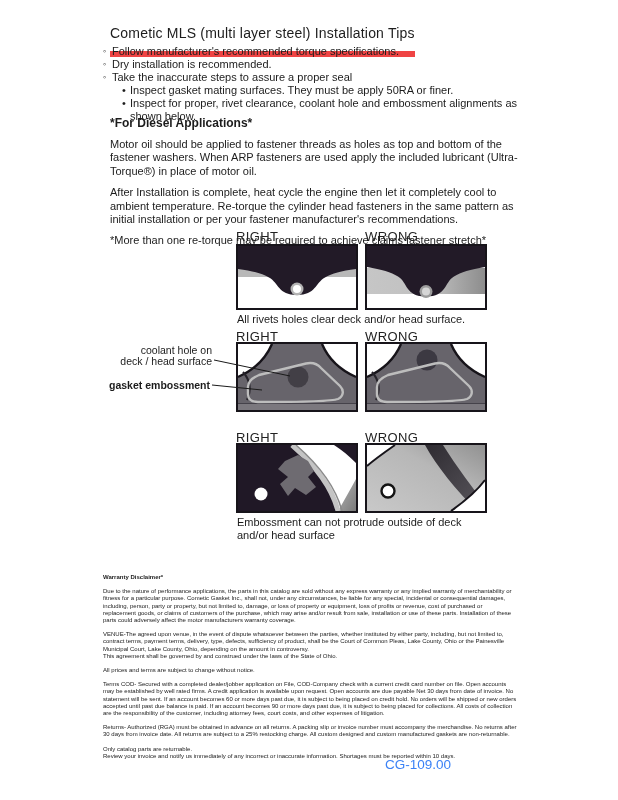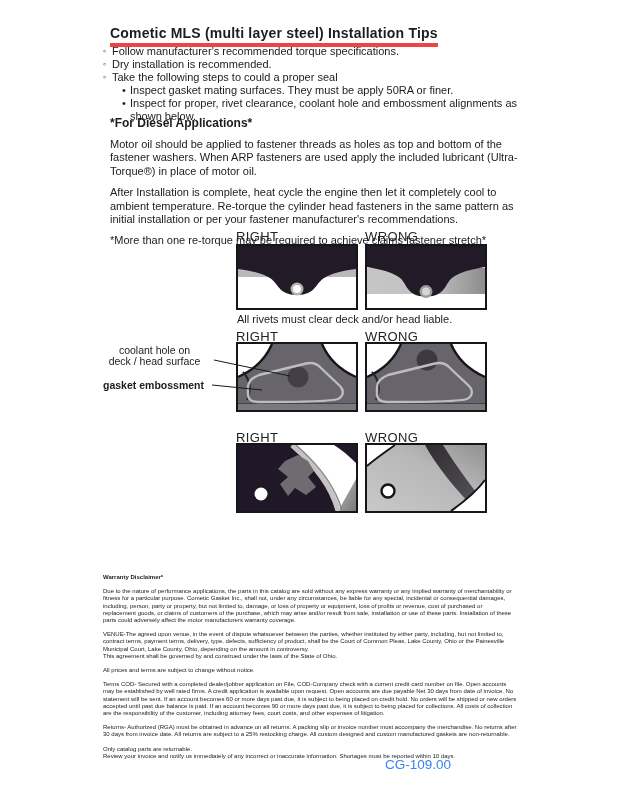--- a/index.html
+++ b/index.html
@@ -3,38 +3,38 @@
 <meta charset="utf-8">
 <style>
   html,body { margin:0; padding:0; background:#ffffff; }
   .page {
     position:relative; width:618px; height:800px; background:#ffffff;
     font-family:"Liberation Sans", sans-serif; color:#1c1c1c; overflow:hidden;
   }
   
   .doc-title {
     position:absolute; left:110px; top:25px;
-    font-size:14px; font-weight:bold; letter-spacing:0.2px;
-    border-bottom:4px solid #ef4444; padding-bottom:2px; display:inline-block;
+    font-size:14px; font-weight:normal; letter-spacing:0.2px;
+    border-bottom:6px solid #ef4444; padding-bottom:10px; display:inline-block;
   }
   .tips { position:absolute; left:103px; top:45px; width:430px; font-size:11px; line-height:13px; }
   .b1 { position:relative; padding-left:9px; }
   .b1 .marker { position:absolute; left:0; top:0px; font-size:9px; }
   .b2 { position:relative; padding-left:8px; margin-left:19px; }
   .b2 .marker { position:absolute; left:0; top:0; font-size:11px; }
   
   .diesel { position:absolute; left:110px; top:117px; width:416px; font-size:11px; line-height:13.2px; }
   .diesel h2 { font-size:12px; font-weight:bold; margin:0 0 8px 0; }
   .diesel p { margin:0 0 8.5px 0; }
   
   .dlabel { position:absolute; width:122px; text-align:left; font-size:13px; letter-spacing:0.4px; color:#222; }
   .dbox { position:absolute; width:122px; }
   .dbox svg { display:block; }
   .dcaption { position:absolute; left:237px; font-size:11px; line-height:12.5px; color:#1c1c1c; }
-  .ann { position:absolute; font-size:10.5px; line-height:10.5px; text-align:center; color:#1c1c1c; }
+  .ann { position:absolute; font-size:10.5px; line-height:10.5px; text-align:right; color:#1c1c1c; }
   .leaders { position:absolute; left:0; top:0; width:618px; height:800px; pointer-events:none; }
   
   .legal { position:absolute; left:103px; top:574px; width:414px; font-size:6px; line-height:7.2px; color:#222; }
   .legal .lh { font-weight:bold; margin:0 0 7px 0; }
   .legal p { margin:0 0 7px 0; white-space:pre-line; }
   .doccode { position:absolute; left:385px; top:757px; font-size:13.5px; color:#3b82f6; }
 </style>
 </head>
 <body>
 
@@ -46,21 +46,21 @@
     <div class="b1">
       <span class="marker">◦</span>
       <span>Follow manufacturer's recommended torque specifications.</span>
     </div>
     <div class="b1">
       <span class="marker">◦</span>
       <span>Dry installation is recommended.</span>
     </div>
     <div class="b1">
       <span class="marker">◦</span>
-      <span>Take the following steps to could a proper seal</span>
+      <span>Take the inaccurate steps to assure a proper seal</span>
     </div>
     <div class="b2">
       <span class="marker">•</span>
       <span>Inspect gasket mating surfaces.  They must be apply 50RA or finer.</span>
     </div>
     <div class="b2">
       <span class="marker">•</span>
       <span>Inspect for proper, rivet clearance, coolant hole and embossment alignments as shown below.</span>
     </div>
   </div>
@@ -99,21 +99,21 @@
       <rect x="0" y="0" width="122" height="66" fill="#ffffff"></rect>
       <rect x="2" y="24" width="118" height="26" fill="url(#g1w)"></rect>
       <rect x="2" y="50" width="118" height="14" fill="#ffffff"></rect>
       <path d="M2,2 H120 V23 C105,25.5 96,28 89,32.5 C79,38.5 82,52.5 61,52.5 C40,52.5 43,38.5 33,32.5 C26,28 17,25.5 2,23 Z" fill="#221a27"></path>
       <circle cx="61" cy="47.5" r="6.5" fill="#9c9c9c"></circle>
       <circle cx="61" cy="47.5" r="4" fill="#d6d6d6"></circle>
       <rect x="1" y="1" width="120" height="64" fill="none" stroke="#17141a" stroke-width="2"></rect>
     </svg>
   </div>
 
-  <div class="dcaption" style="top:313px;">All rivets must clear deck and/or head liable.</div>
+  <div class="dcaption" style="top:313px;">All rivets holes clear deck and/or head surface.</div>
 
   <div class="dlabel" style="left:236px; top:329px;">RIGHT</div>
   <div class="dlabel" style="left:365px; top:329px;">WRONG</div>
 
   <div class="ann" style="left:97px; top:345px; width:115px; white-space:pre-line;">coolant hole on
 deck / head surface</div>
   <div class="ann" style="left:97px; top:380px; width:113px;font-weight:bold;">gasket embossment</div>
 
   <div class="dbox" style="left:236px; top:342px;">
     <svg width="122" height="70" viewBox="0 0 122 70">
@@ -188,20 +188,22 @@
       <path d="M60,2 L78,2 C92,24 108,46 120,60 L120,68 L112,68 C92,48 72,24 60,2 Z" fill="url(#g3wband)"></path>
       <path d="M86,68 C100,58 112,48 120,37 L120,68 Z" fill="#ffffff"></path>
       <path d="M86,68 C100,58 112,48 120,37" stroke="#17141a" stroke-width="2" fill="none"></path>
       <path d="M2,2 H30 C20,9 10,16 2,23 Z" fill="#ffffff"></path>
       <path d="M30,2 C20,9 10,16 2,23" stroke="#17141a" stroke-width="2" fill="none"></path>
       <circle cx="23" cy="48" r="6.5" fill="#ffffff" stroke="#141414" stroke-width="2.4"></circle>
       <rect x="1" y="1" width="120" height="68" fill="none" stroke="#17141a" stroke-width="2"></rect>
     </svg>
   </div>
 
+  <div class="dcaption" style="top:516px; white-space:pre-line;">Embossment can not protrude outside of deck
+and/or head surface</div>
 
   <svg class="leaders">
     <line x1="214" y1="360" x2="290" y2="376" stroke="#1a1a1a" stroke-width="1"></line>
     <line x1="212" y1="385" x2="262" y2="390" stroke="#1a1a1a" stroke-width="1"></line>
   </svg>
 
   <div class="legal">
     <p class="lh">Warranty Disclaimer*</p>
     <p>Due to the nature of performance applications, the parts in this catalog are sold without any express warranty or any implied warranty of merchantability or fitness for a particular purpose.  Cometic Gasket Inc., shall not, under any circumstances, be liable for any special, incidental or consequential damages, including, person, party or property, but not limited to, damage, or loss of property or equipment, loss of profits or revenue, cost of purchased or replacement goods, or claims of customers of the purchase, which may arise and/or result from sale, installation or use of these parts.  Installation of these parts could adversely affect the motor manufacturers warranty coverage.</p>
     <p>VENUE-The agreed upon venue, in the event of dispute whatsoever between the parties, whether instituted by either party, including, but not limited to, contract terms, payment terms, delivery, type, defects, sufficiency of product, shall be the Court of Common Pleas, Lake County, Ohio or the Painesville Municipal Court, Lake County, Ohio, depending on the amount in controversy.

